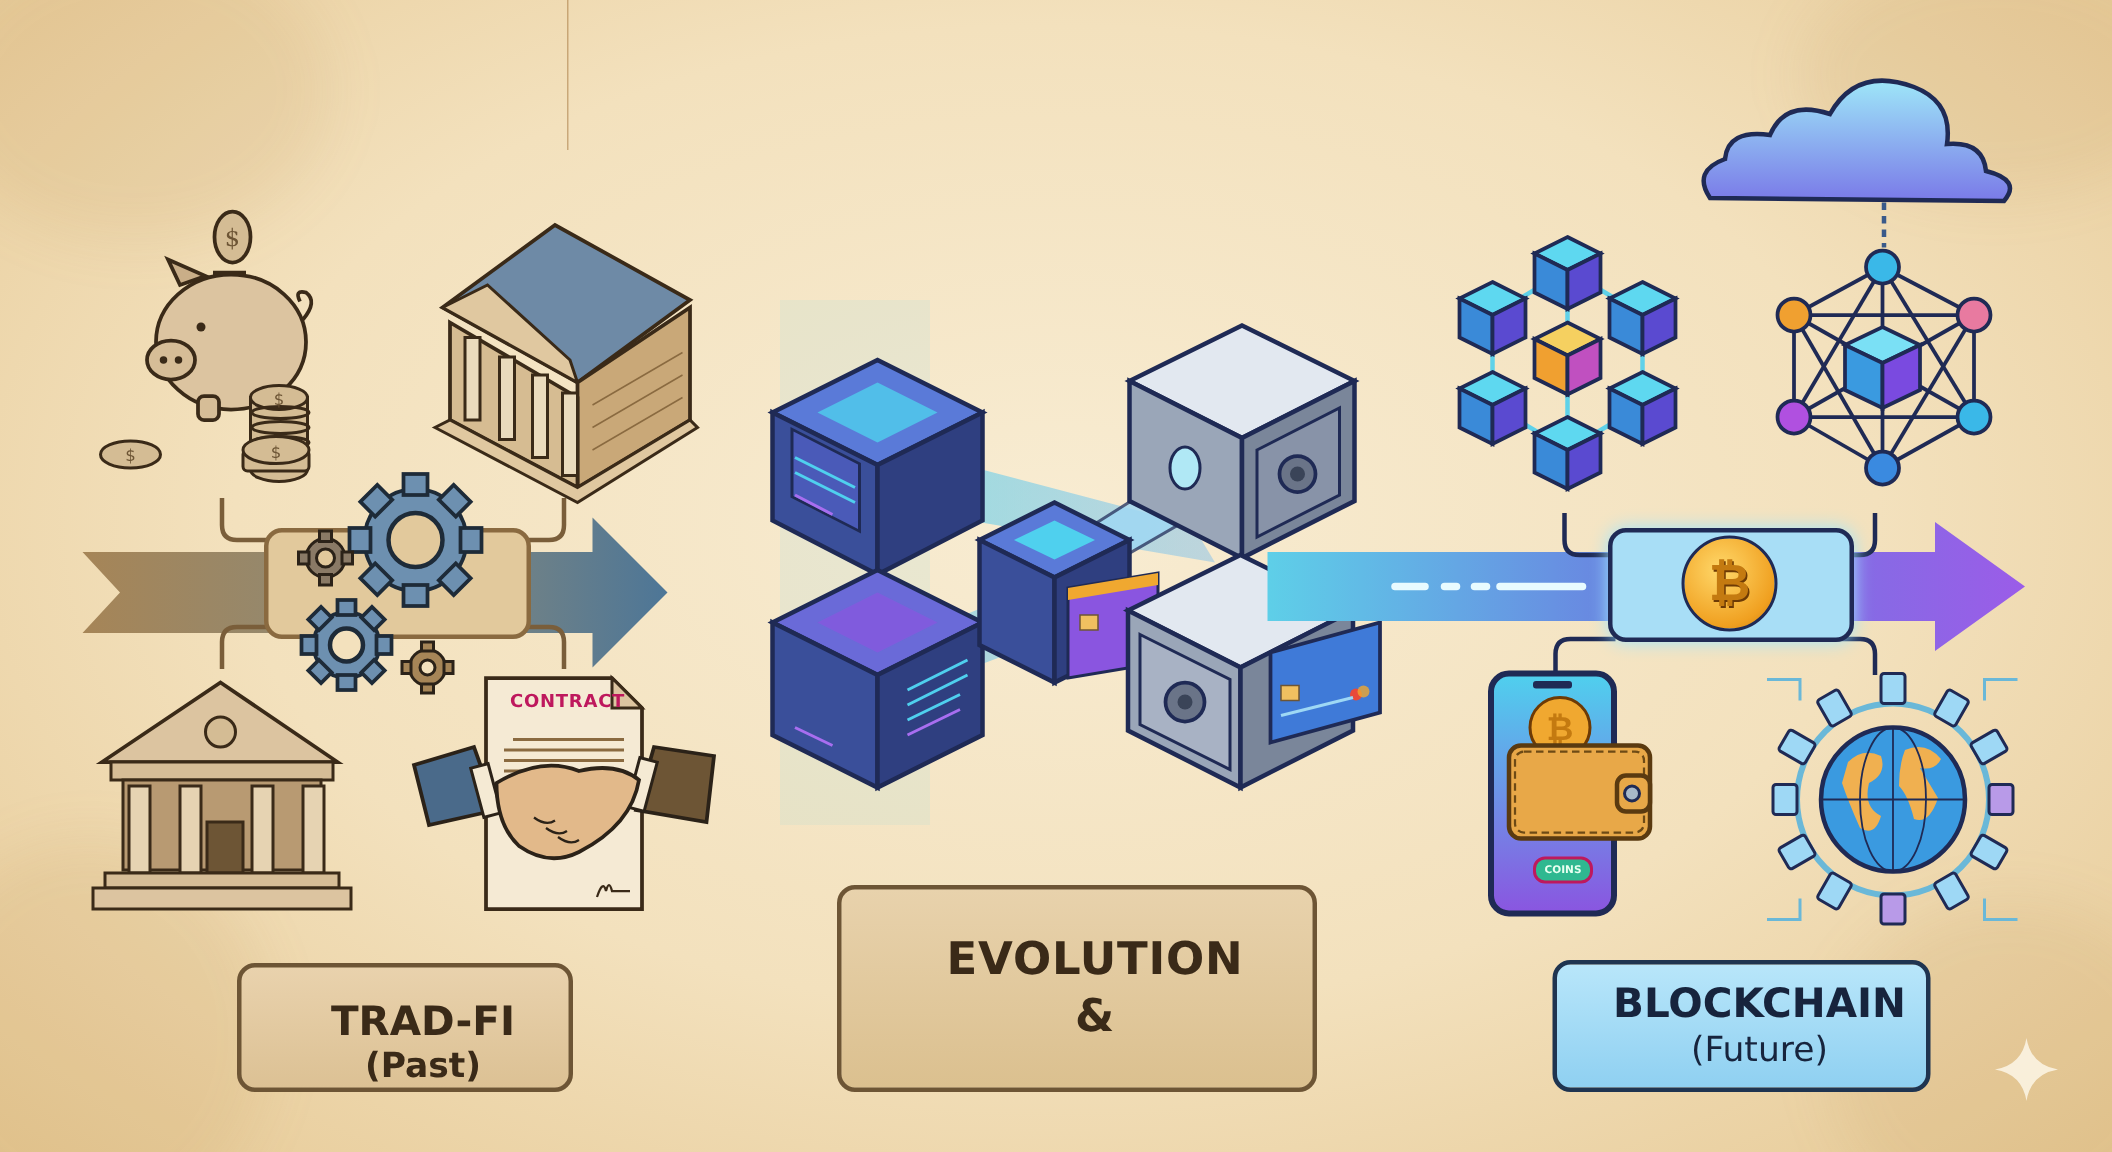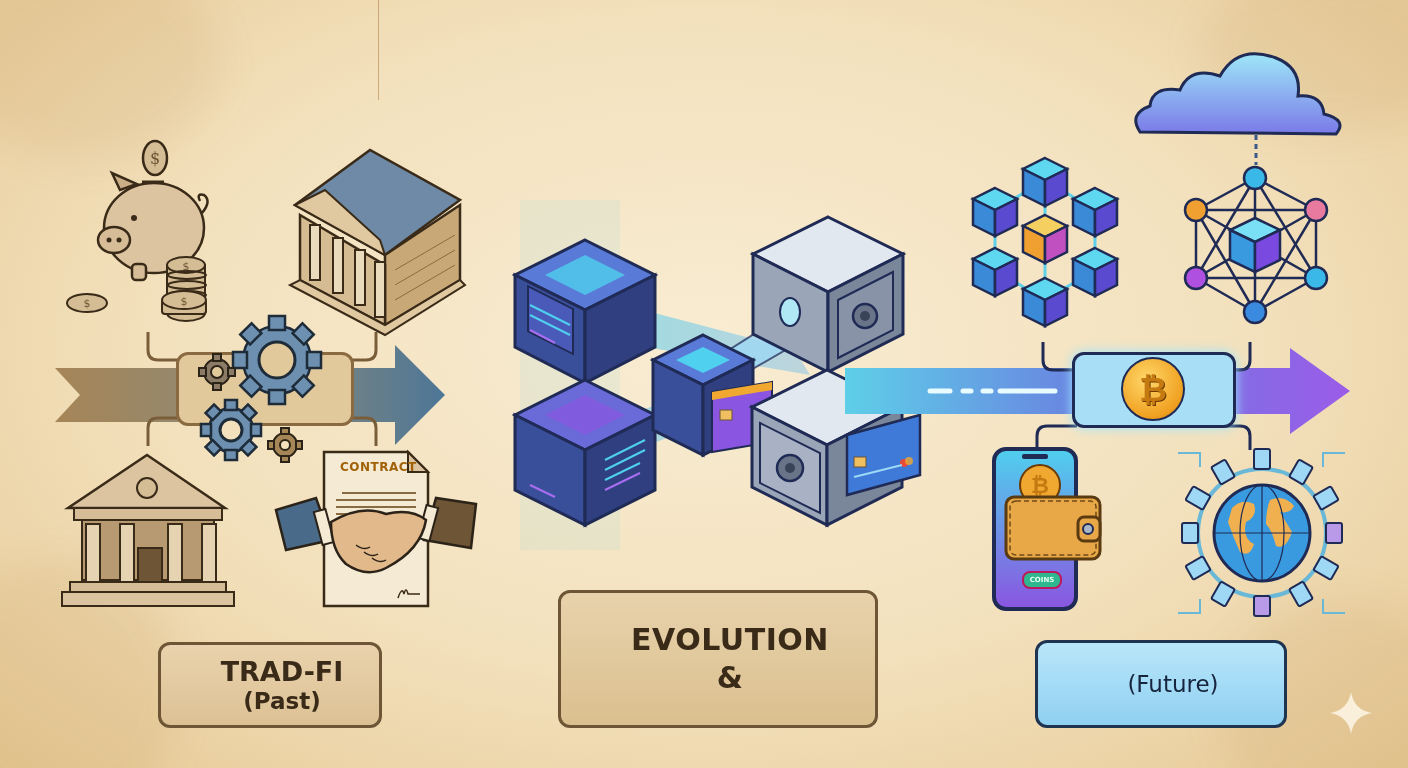--- a/index.html
+++ b/index.html
@@ -5,21 +5,21 @@
   html,body{margin:0;padding:0;}
   body{width:1408px;height:768px;overflow:hidden;position:relative;
     background:radial-gradient(ellipse at 50% 45%, #f8ecd2 0%, #f3e1bd 55%, #e6c995 100%);
     font-family:"DejaVu Sans", sans-serif;}
   .stain{position:absolute;border-radius:50%;background:rgba(180,130,60,.10);filter:blur(18px);}
   .crack{position:absolute;border-left:1.5px solid rgba(150,100,40,.45);}
   .abs{position:absolute;}
   .label-box{position:absolute;display:flex;flex-direction:column;align-items:center;justify-content:center;
     border-radius:12px;font-family:"DejaVu Sans", sans-serif;font-weight:bold;text-align:center;padding-left:24px;}
   .tradfi{left:158px;top:642px;width:194px;height:80px;background:linear-gradient(#e9d2ad,#dcc194);
-    border:3px solid #6d5535;color:#3a2a18;}
+    border:3px solid #6d5535;color:#3a2a18;justify-content:flex-end;}
   .tradfi .t1{font-size:27px;line-height:31px;}
   .tradfi .t2{font-size:23px;font-weight:bold;line-height:28px;}
   .evo{left:558px;top:590px;width:290px;height:132px;background:linear-gradient(#e8d2ac,#dbc08f);
     border:3px solid #6d5535;color:#3a2a18;}
   .evo .t{font-size:30px;line-height:38px;letter-spacing:.5px;}
   .bc{left:1035px;top:640px;width:222px;height:82px;background:linear-gradient(#b8e6fa,#8fd0f1);
     border:3px solid #1f3450;color:#17243d;}
   .bc .t1{font-size:27px;line-height:32px;}
   .bc .t2{font-size:23px;font-weight:normal;line-height:28px;}
   svg{position:absolute;overflow:visible;}
@@ -184,21 +184,21 @@
       <polygon points="88,4 88,24 108,24" fill="#dcc4a0" stroke="#3a2a18" stroke-width="2"></polygon>
       <g stroke="#8a6a40" stroke-width="2">
         <line x1="22" y1="45" x2="96" y2="45"></line>
           <line x1="16" y1="52" x2="96" y2="52"></line>
         <line x1="16" y1="59" x2="96" y2="59"></line>
           <line x1="16" y1="66" x2="96" y2="66"></line>
           <line x1="16" y1="73" x2="96" y2="73"></line>
       </g>
       <path d="M78 150 q4 -12 6 -4 q2 -8 4 0 h12" fill="none" stroke="#3a2a18" stroke-width="1.5"></path>
     </svg>
-    <div class="abs" style="left:340px;top:460px;font-size:12px;font-weight:bold;color:#a16207;letter-spacing:.5px;">CONTRACT</div>
+    <div class="abs" style="left:340px;top:460px;font-size:12px;font-weight:bold;color:#be185d;letter-spacing:.5px;">CONTRACT</div>
     <svg style="left:276px;top:490px" width="200" height="90" viewBox="0 0 200 90">
       <polygon points="0,20 40,8 55,50 10,60" fill="#4a6a8a" stroke="#2b2218" stroke-width="2.5"></polygon>
       <polygon points="200,14 160,8 148,50 195,58" fill="#6d5535" stroke="#2b2218" stroke-width="2.5"></polygon>
       <rect x="42" y="20" width="12" height="34" fill="#f5ead4" stroke="#2b2218" stroke-width="2" transform="rotate(-15 48 37)"></rect>
       <rect x="146" y="16" width="12" height="34" fill="#f5ead4" stroke="#2b2218" stroke-width="2" transform="rotate(15 152 33)"></rect>
       <path d="M55 32 q30 -18 55 -8 q25 -6 40 6 q-5 30 -40 48 q-20 10 -40 -4 q-15 -14 -15 -42 z" fill="#e2b98a" stroke="#2b2218" stroke-width="2.5"></path>
       <path d="M80 55 q8 6 14 2 M88 62 q8 6 14 2 M96 68 q8 6 14 2" fill="none" stroke="#2b2218" stroke-width="1.5"></path>
     </svg>
   </div>
 
@@ -488,19 +488,20 @@
       <rect x="20" y="40" width="16" height="20" rx="2" transform="rotate(-60 28 50)"></rect>
       <rect x="148" y="40" width="16" height="20" rx="2" transform="rotate(60 156 50)"></rect>
       <rect x="20" y="110" width="16" height="20" rx="2" transform="rotate(60 28 120)"></rect>
       <rect x="148" y="110" width="16" height="20" rx="2" transform="rotate(-60 156 120)"></rect>
       <rect x="45" y="136" width="16" height="20" rx="2" transform="rotate(30 53 146)"></rect>
       <rect x="123" y="136" width="16" height="20" rx="2" transform="rotate(-30 131 146)"></rect>
     </g>
   </svg>
 
   <div class="label-box bc">
+    <div class="t1">BLOCKCHAIN</div>
     <div class="t2">(Future)</div>
   </div>
 </div>
 
 <svg style="left:1330px;top:692px" width="42" height="42" viewBox="0 0 42 42">
   <path d="M21 0 Q24 18 42 21 Q24 24 21 42 Q18 24 0 21 Q18 18 21 0 Z" fill="#fbf3e2" opacity=".9"></path>
 </svg>
 
 </body></html>

